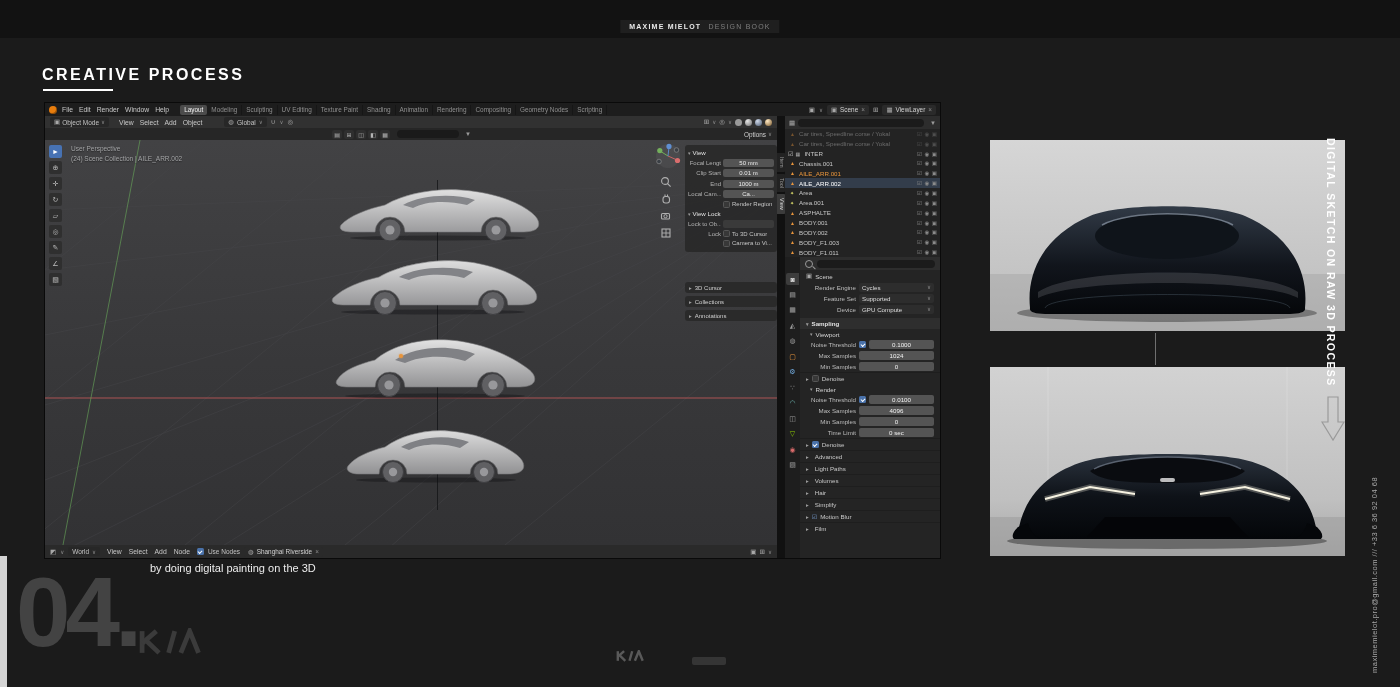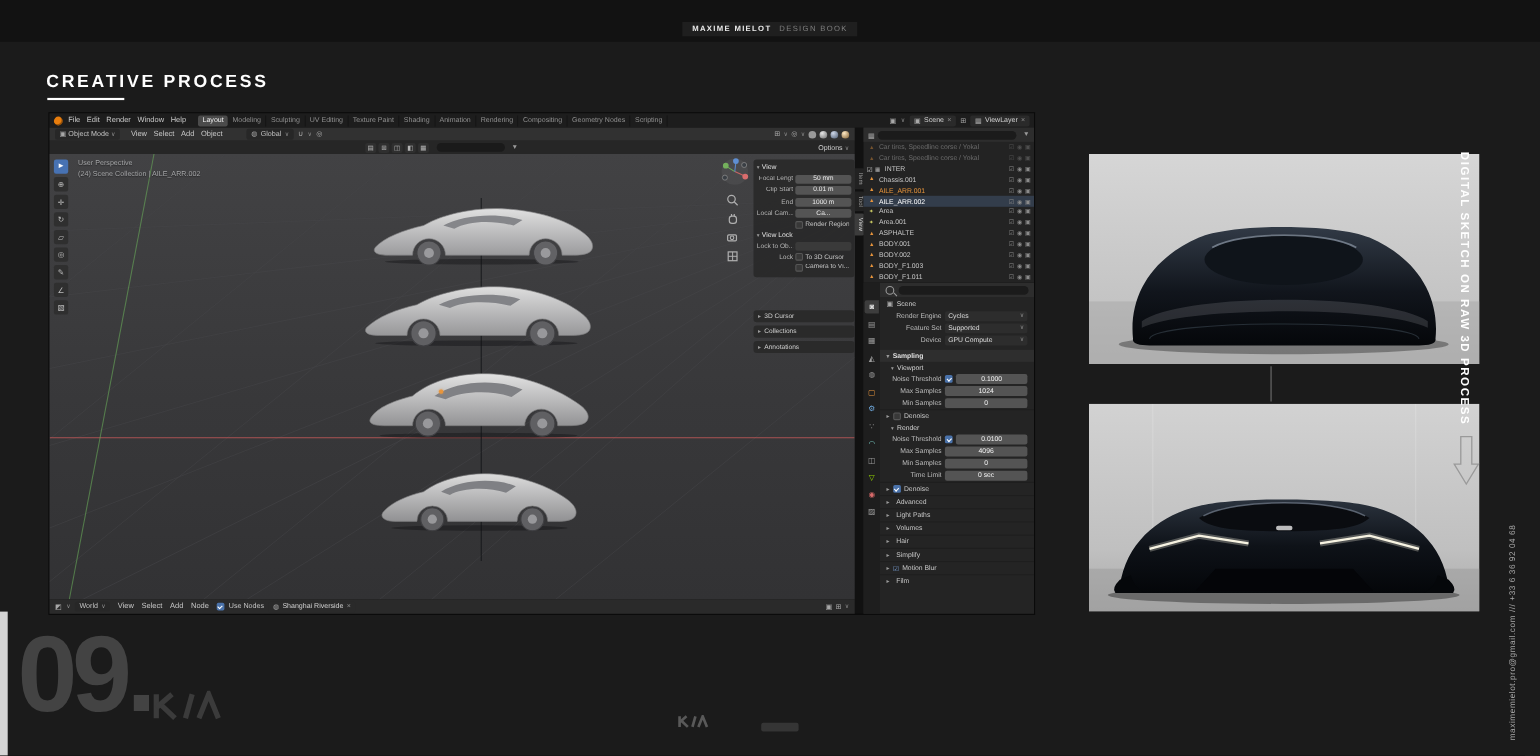--- a/index.html
+++ b/index.html
@@ -860,22 +860,23 @@
   <svg class="side-arrow" width="24" height="46">
     <path d="M7 1 H17 V26 H23 L12 44 L1 26 H7 Z" fill="none" stroke="#9a9a9a" stroke-width="1.2"></path>
   </svg>
 
   <div class="contact">
     <span>maximemielot.pro@gmail.com  ///  +33 6 36 92 04 68</span>
   </div>
 
   <span class="leftstrip"></span>
   <div class="desc">
+    <div>by doing digital painting on the 3D</div>
   </div>
-  <div class="bignum">09.</div>
+  <div class="bignum">04.</div>
   <svg class="kia-main" width="68" height="28" viewBox="0 0 100 36">
     <g stroke="#3b3b3b" stroke-width="7" fill="none">
       <path d="M6 34 V2"></path>
         <path d="M6 20 L27 2"></path>
         <path d="M13 17 L31 34"></path>
       <path d="M45 34 L54 2"></path>
       <path d="M63 34 L76 2 L89 34"></path>
     </g>
   </svg>
   <svg class="wm-kia" width="30" height="12" viewBox="0 0 100 36">

